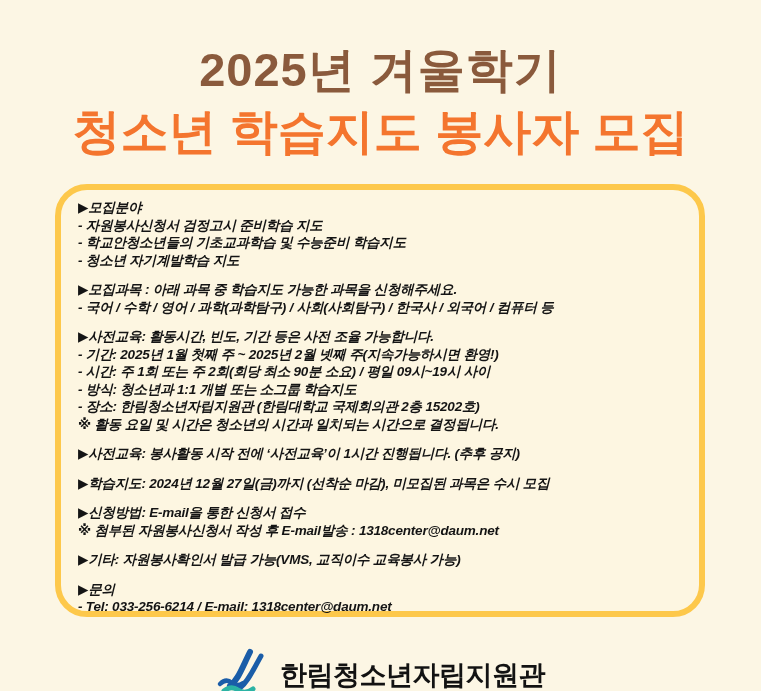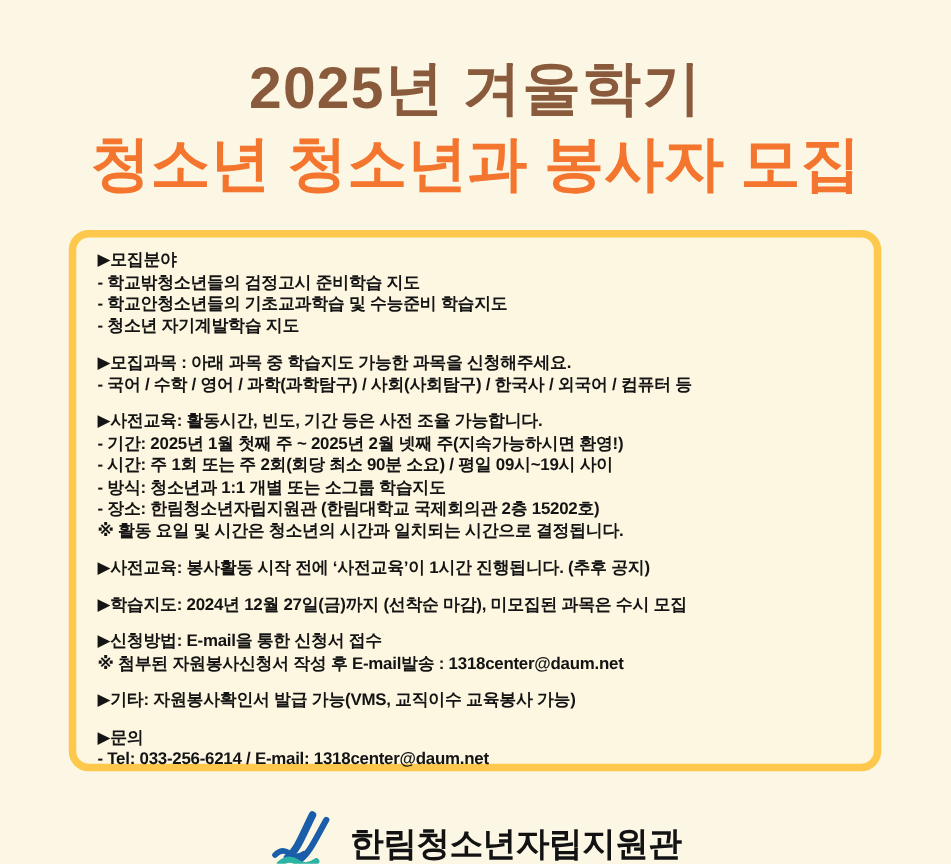--- a/index.html
+++ b/index.html
@@ -46,23 +46,24 @@
     white-space: nowrap;
   }
   .info-box {
     position: absolute;
     top: 163px;
     left: 55px;
     width: 650px;
     height: 433px;
     box-sizing: border-box;
     border: 6px solid #FDC84B;
-    border-radius: 16px;
+    border-radius: 32px;
     padding: 9px 16px 0 17px;
     background: #FDF6E1;
+    font-style: italic;
   }
   .section {
     margin-bottom: 12px;
   }
   .section:last-child {
     margin-bottom: 0;
   }
   .line {
     font-size: 13.5px;
     font-weight: 700;
@@ -109,27 +110,27 @@
     height: 12px;
     background: #EAECEF;
   }
 </style>
 </head>
 <body>
 
 <div class="poster">
 
   <div class="title-line-1">2025년 겨울학기</div>
-  <div class="title-line-2">청소년 청소년과 봉사자 모집</div>
+  <div class="title-line-2">청소년 학습지도 봉사자 모집</div>
 
   <div class="info-box">
 
     <div class="section">
       <div class="line">▶모집분야</div>
-      <div class="line">- 학교밖청소년들의 검정고시 준비학습 지도</div>
+      <div class="line">- 자원봉사신청서 검정고시 준비학습 지도</div>
       <div class="line">- 학교안청소년들의 기초교과학습 및 수능준비 학습지도</div>
       <div class="line">- 청소년 자기계발학습 지도</div>
     </div>
 
     <div class="section">
       <div class="line">▶모집과목 : 아래 과목 중 학습지도 가능한 과목을 신청해주세요.</div>
       <div class="line">- 국어 / 수학 / 영어 / 과학(과학탐구) / 사회(사회탐구) / 한국사 / 외국어 / 컴퓨터 등</div>
     </div>
 
     <div class="section">

